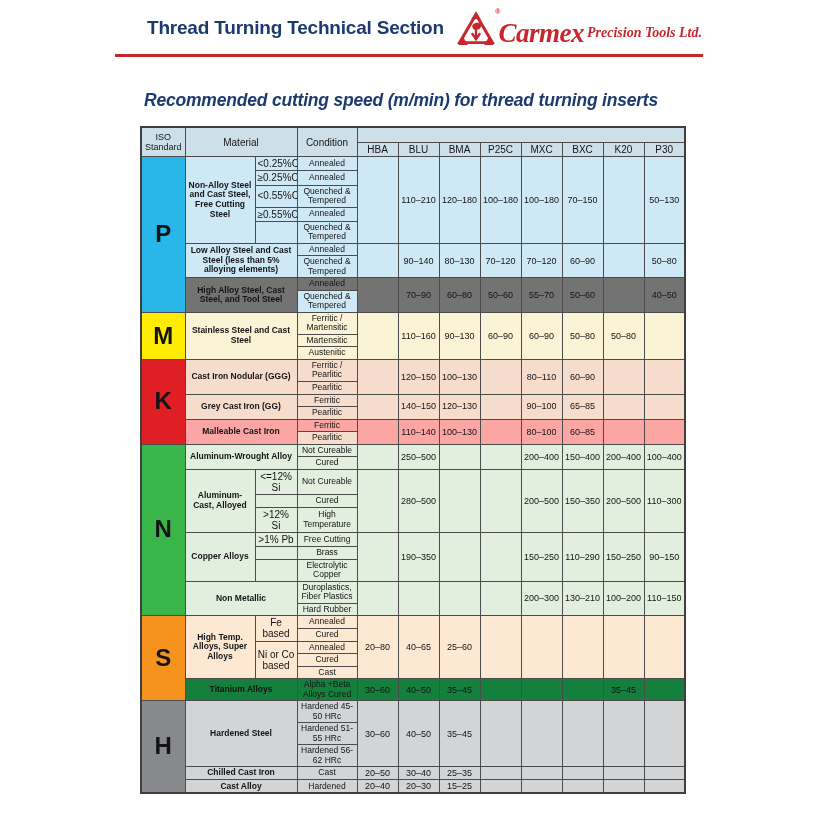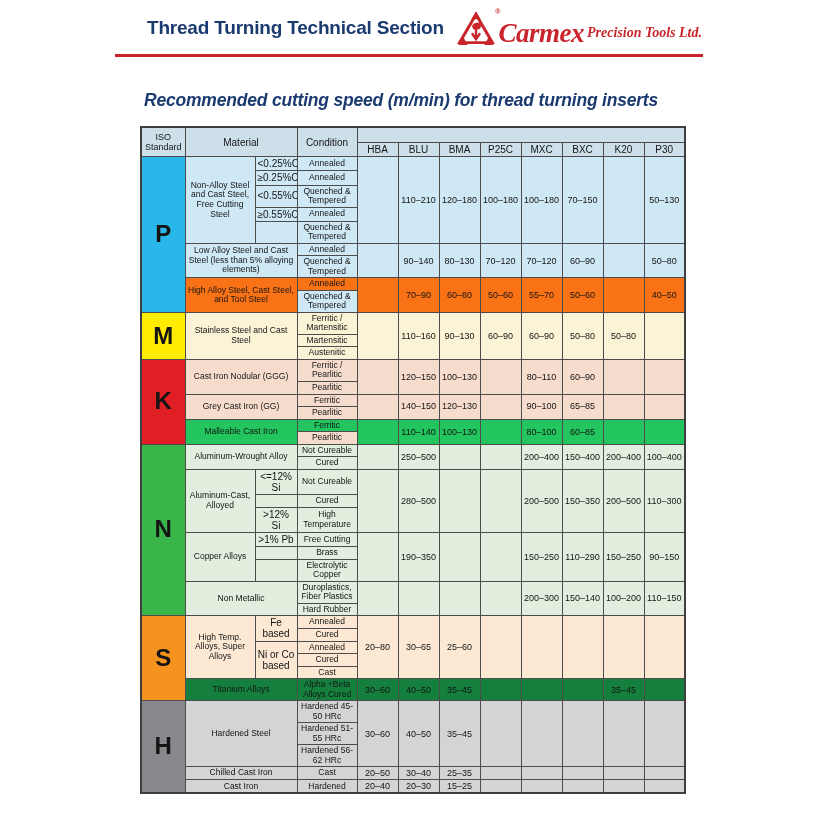--- a/index.html
+++ b/index.html
@@ -24,21 +24,21 @@
   table.speed col.c-cond{width:60px;}
   table.speed col.c-val{width:41px;}
   table.speed th,table.speed td{border:1px solid #4c4c4c;padding:1px 2px;text-align:center;vertical-align:middle;color:#141414;line-height:1.12;overflow:hidden;}
   table.speed{border:2px solid #3f3f3f;}
   th{background:#cde0ea;font-weight:normal;}
   th.h-iso{font-size:9px;}
   th.h-lab{font-size:10px;}
   th.band{height:12px;}
   th.h-grade{font-size:10px;}
   td.iso-cell{font-size:24px;font-weight:bold;color:#000;}
-  td.mat-cell{text-align:left;font-size:8.5px;padding-left:3px;}
+  td.mat-cell{text-align:left;font-size:8.5px;padding-left:3px;font-weight:bold;}
   td.sub-cell{font-size:10px;}
   td.cond-cell{font-size:8.5px;}
   td.val-cell{font-size:9px;white-space:nowrap;}
 </style>
 </head>
 <body>
 
 <div class="page">
 
   <div class="doc-header">
@@ -140,21 +140,21 @@
           <td class="val-cell" rowspan="2">80–130</td>
           <td class="val-cell" rowspan="2">70–120</td>
           <td class="val-cell" rowspan="2">70–120</td>
           <td class="val-cell" rowspan="2">60–90</td>
           <td class="val-cell" rowspan="2"></td>
           <td class="val-cell" rowspan="2">50–80</td>
         </tr>
         <tr style="background: rgb(207, 232, 245);">
           <td class="cond-cell">Quenched &amp; Tempered</td>
         </tr>
-        <tr style="background: #f97316;">
+        <tr style="background: #737373;">
           <td class="mat-cell" rowspan="2" colspan="2">High Alloy Steel, Cast Steel, and Tool Steel</td>
           <td class="cond-cell">Annealed</td>
           <td class="val-cell" rowspan="2"></td>
           <td class="val-cell" rowspan="2">70–90</td>
           <td class="val-cell" rowspan="2">60–80</td>
           <td class="val-cell" rowspan="2">50–60</td>
           <td class="val-cell" rowspan="2">55–70</td>
           <td class="val-cell" rowspan="2">50–60</td>
           <td class="val-cell" rowspan="2"></td>
           <td class="val-cell" rowspan="2">40–50</td>
@@ -205,21 +205,21 @@
           <td class="val-cell" rowspan="2">120–130</td>
           <td class="val-cell" rowspan="2"></td>
           <td class="val-cell" rowspan="2">90–100</td>
           <td class="val-cell" rowspan="2">65–85</td>
           <td class="val-cell" rowspan="2"></td>
           <td class="val-cell" rowspan="2"></td>
         </tr>
         <tr style="background: rgb(246, 220, 205);">
           <td class="cond-cell">Pearlitic</td>
         </tr>
-        <tr style="background: #22c55e;">
+        <tr style="background: #fca5a5;">
           <td class="mat-cell" rowspan="2" colspan="2">Malleable Cast Iron</td>
           <td class="cond-cell">Ferritic</td>
           <td class="val-cell" rowspan="2"></td>
           <td class="val-cell" rowspan="2">110–140</td>
           <td class="val-cell" rowspan="2">100–130</td>
           <td class="val-cell" rowspan="2"></td>
           <td class="val-cell" rowspan="2">80–100</td>
           <td class="val-cell" rowspan="2">60–85</td>
           <td class="val-cell" rowspan="2"></td>
           <td class="val-cell" rowspan="2"></td>
@@ -286,34 +286,34 @@
           <td class="cond-cell">Electrolytic Copper</td>
         </tr>
         <tr style="background: rgb(226, 239, 222);">
           <td class="mat-cell" rowspan="2" colspan="2">Non Metallic</td>
           <td class="cond-cell">Duroplastics, Fiber Plastics</td>
           <td class="val-cell" rowspan="2"></td>
           <td class="val-cell" rowspan="2"></td>
           <td class="val-cell" rowspan="2"></td>
           <td class="val-cell" rowspan="2"></td>
           <td class="val-cell" rowspan="2">200–300</td>
-          <td class="val-cell" rowspan="2">150–140</td>
+          <td class="val-cell" rowspan="2">130–210</td>
           <td class="val-cell" rowspan="2">100–200</td>
           <td class="val-cell" rowspan="2">110–150</td>
         </tr>
         <tr style="background: rgb(226, 239, 222);">
           <td class="cond-cell">Hard Rubber</td>
         </tr>
         <tr style="background: rgb(252, 232, 211);">
           <td class="iso-cell" rowspan="6" style="background: rgb(246, 146, 30);">S</td>
           <td class="mat-cell" rowspan="5">High Temp. Alloys, Super Alloys</td>
           <td class="sub-cell" rowspan="2">Fe based</td>
           <td class="cond-cell">Annealed</td>
           <td class="val-cell" rowspan="5">20–80</td>
-          <td class="val-cell" rowspan="5">30–65</td>
+          <td class="val-cell" rowspan="5">40–65</td>
           <td class="val-cell" rowspan="5">25–60</td>
           <td class="val-cell" rowspan="5"></td>
           <td class="val-cell" rowspan="5"></td>
           <td class="val-cell" rowspan="5"></td>
           <td class="val-cell" rowspan="5"></td>
           <td class="val-cell" rowspan="5"></td>
         </tr>
         <tr style="background: rgb(252, 232, 211);">
           <td class="cond-cell">Cured</td>
         </tr>
@@ -364,21 +364,21 @@
           <td class="val-cell" rowspan="1">20–50</td>
           <td class="val-cell" rowspan="1">30–40</td>
           <td class="val-cell" rowspan="1">25–35</td>
           <td class="val-cell" rowspan="1"></td>
           <td class="val-cell" rowspan="1"></td>
           <td class="val-cell" rowspan="1"></td>
           <td class="val-cell" rowspan="1"></td>
           <td class="val-cell" rowspan="1"></td>
         </tr>
         <tr style="background: rgb(210, 212, 214);">
-          <td class="mat-cell" rowspan="1" colspan="2">Cast Iron</td>
+          <td class="mat-cell" rowspan="1" colspan="2">Cast Alloy</td>
           <td class="cond-cell">Hardened</td>
           <td class="val-cell" rowspan="1">20–40</td>
           <td class="val-cell" rowspan="1">20–30</td>
           <td class="val-cell" rowspan="1">15–25</td>
           <td class="val-cell" rowspan="1"></td>
           <td class="val-cell" rowspan="1"></td>
           <td class="val-cell" rowspan="1"></td>
           <td class="val-cell" rowspan="1"></td>
           <td class="val-cell" rowspan="1"></td>
         </tr>

